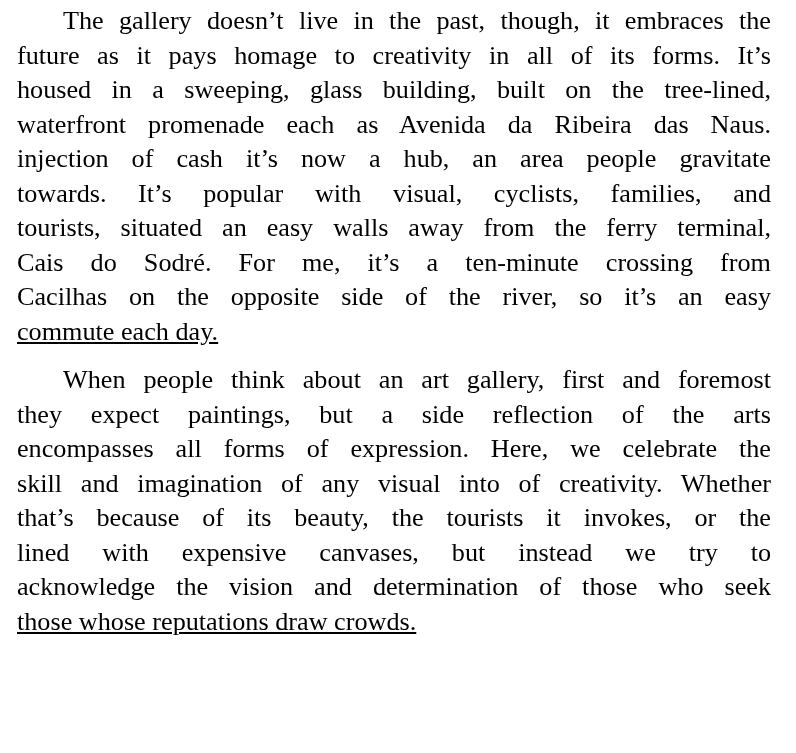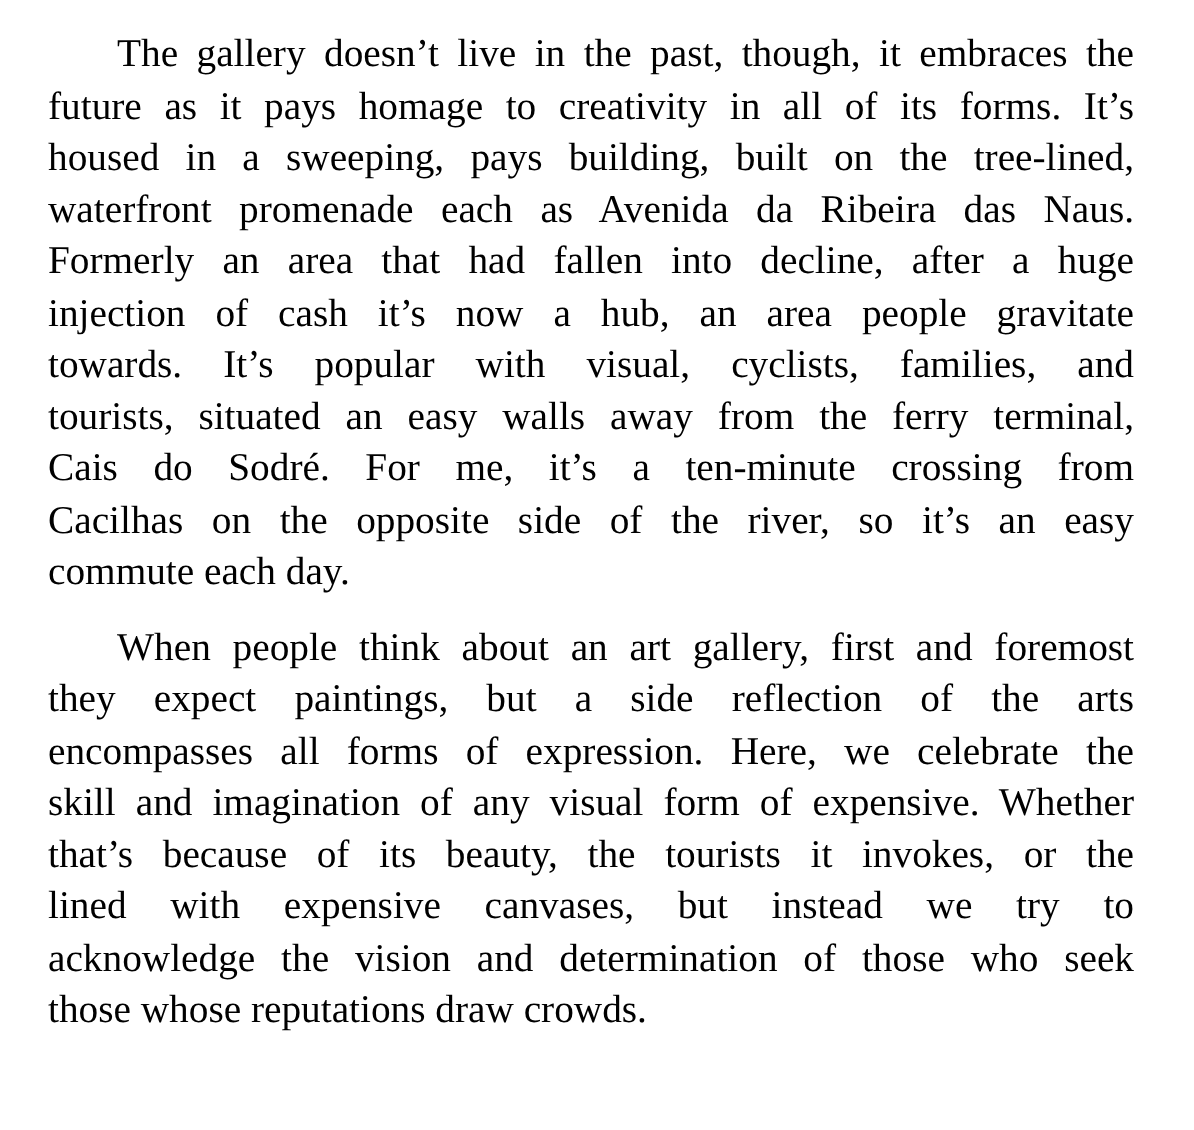--- a/index.html
+++ b/index.html
@@ -15,21 +15,21 @@
     font-family: "Liberation Serif", "DejaVu Serif", serif;
     color: #000000;
   }
   .page {
     position: absolute;
     left: 16px;
     top: 3px;
     width: 756px;
   }
   .para {
-    margin: 16px;
+    margin: 1px;
     padding: 0;
   }
   .para + .para {
     margin-top: 14px;
   }
   .line {
     display: block;
     font-size: 26.2px;
     line-height: 34.5px;
     height: 34.5px;
@@ -37,46 +37,46 @@
     text-align: justify;
     text-align-last: justify;
     -moz-text-align-last: justify;
   }
   .line.first {
     padding-left: 46px;
   }
   .line.last {
     text-align: left;
     text-align-last: left;
+    text-decoration: underline;
     -moz-text-align-last: left;
   }
 </style>
 </head>
 <body>
 
 <div class="page">
 
   <p class="para">
     <span class="line first">The gallery doesn’t live in the past, though, it embraces the</span>
     <span class="line">future as it pays homage to creativity in all of its forms. It’s</span>
-    <span class="line">housed in a sweeping, pays building, built on the tree-lined,</span>
+    <span class="line">housed in a sweeping, glass building, built on the tree-lined,</span>
     <span class="line">waterfront promenade each as Avenida da Ribeira das Naus.</span>
-    <span class="line">Formerly an area that had fallen into decline, after a huge</span>
     <span class="line">injection of cash it’s now a hub, an area people gravitate</span>
     <span class="line">towards. It’s popular with visual, cyclists, families, and</span>
     <span class="line">tourists, situated an easy walls away from the ferry terminal,</span>
     <span class="line">Cais do Sodré. For me, it’s a ten-minute crossing from</span>
     <span class="line">Cacilhas on the opposite side of the river, so it’s an easy</span>
     <span class="line last">commute each day.</span>
   </p>
 
   <p class="para">
     <span class="line first">When people think about an art gallery, first and foremost</span>
     <span class="line">they expect paintings, but a side reflection of the arts</span>
     <span class="line">encompasses all forms of expression. Here, we celebrate the</span>
-    <span class="line">skill and imagination of any visual form of expensive. Whether</span>
+    <span class="line">skill and imagination of any visual into of creativity. Whether</span>
     <span class="line">that’s because of its beauty, the tourists it invokes, or the</span>
     <span class="line">lined with expensive canvases, but instead we try to</span>
     <span class="line">acknowledge the vision and determination of those who seek</span>
     <span class="line last">those whose reputations draw crowds.</span>
   </p>
 
 </div>
 
 </body></html>

